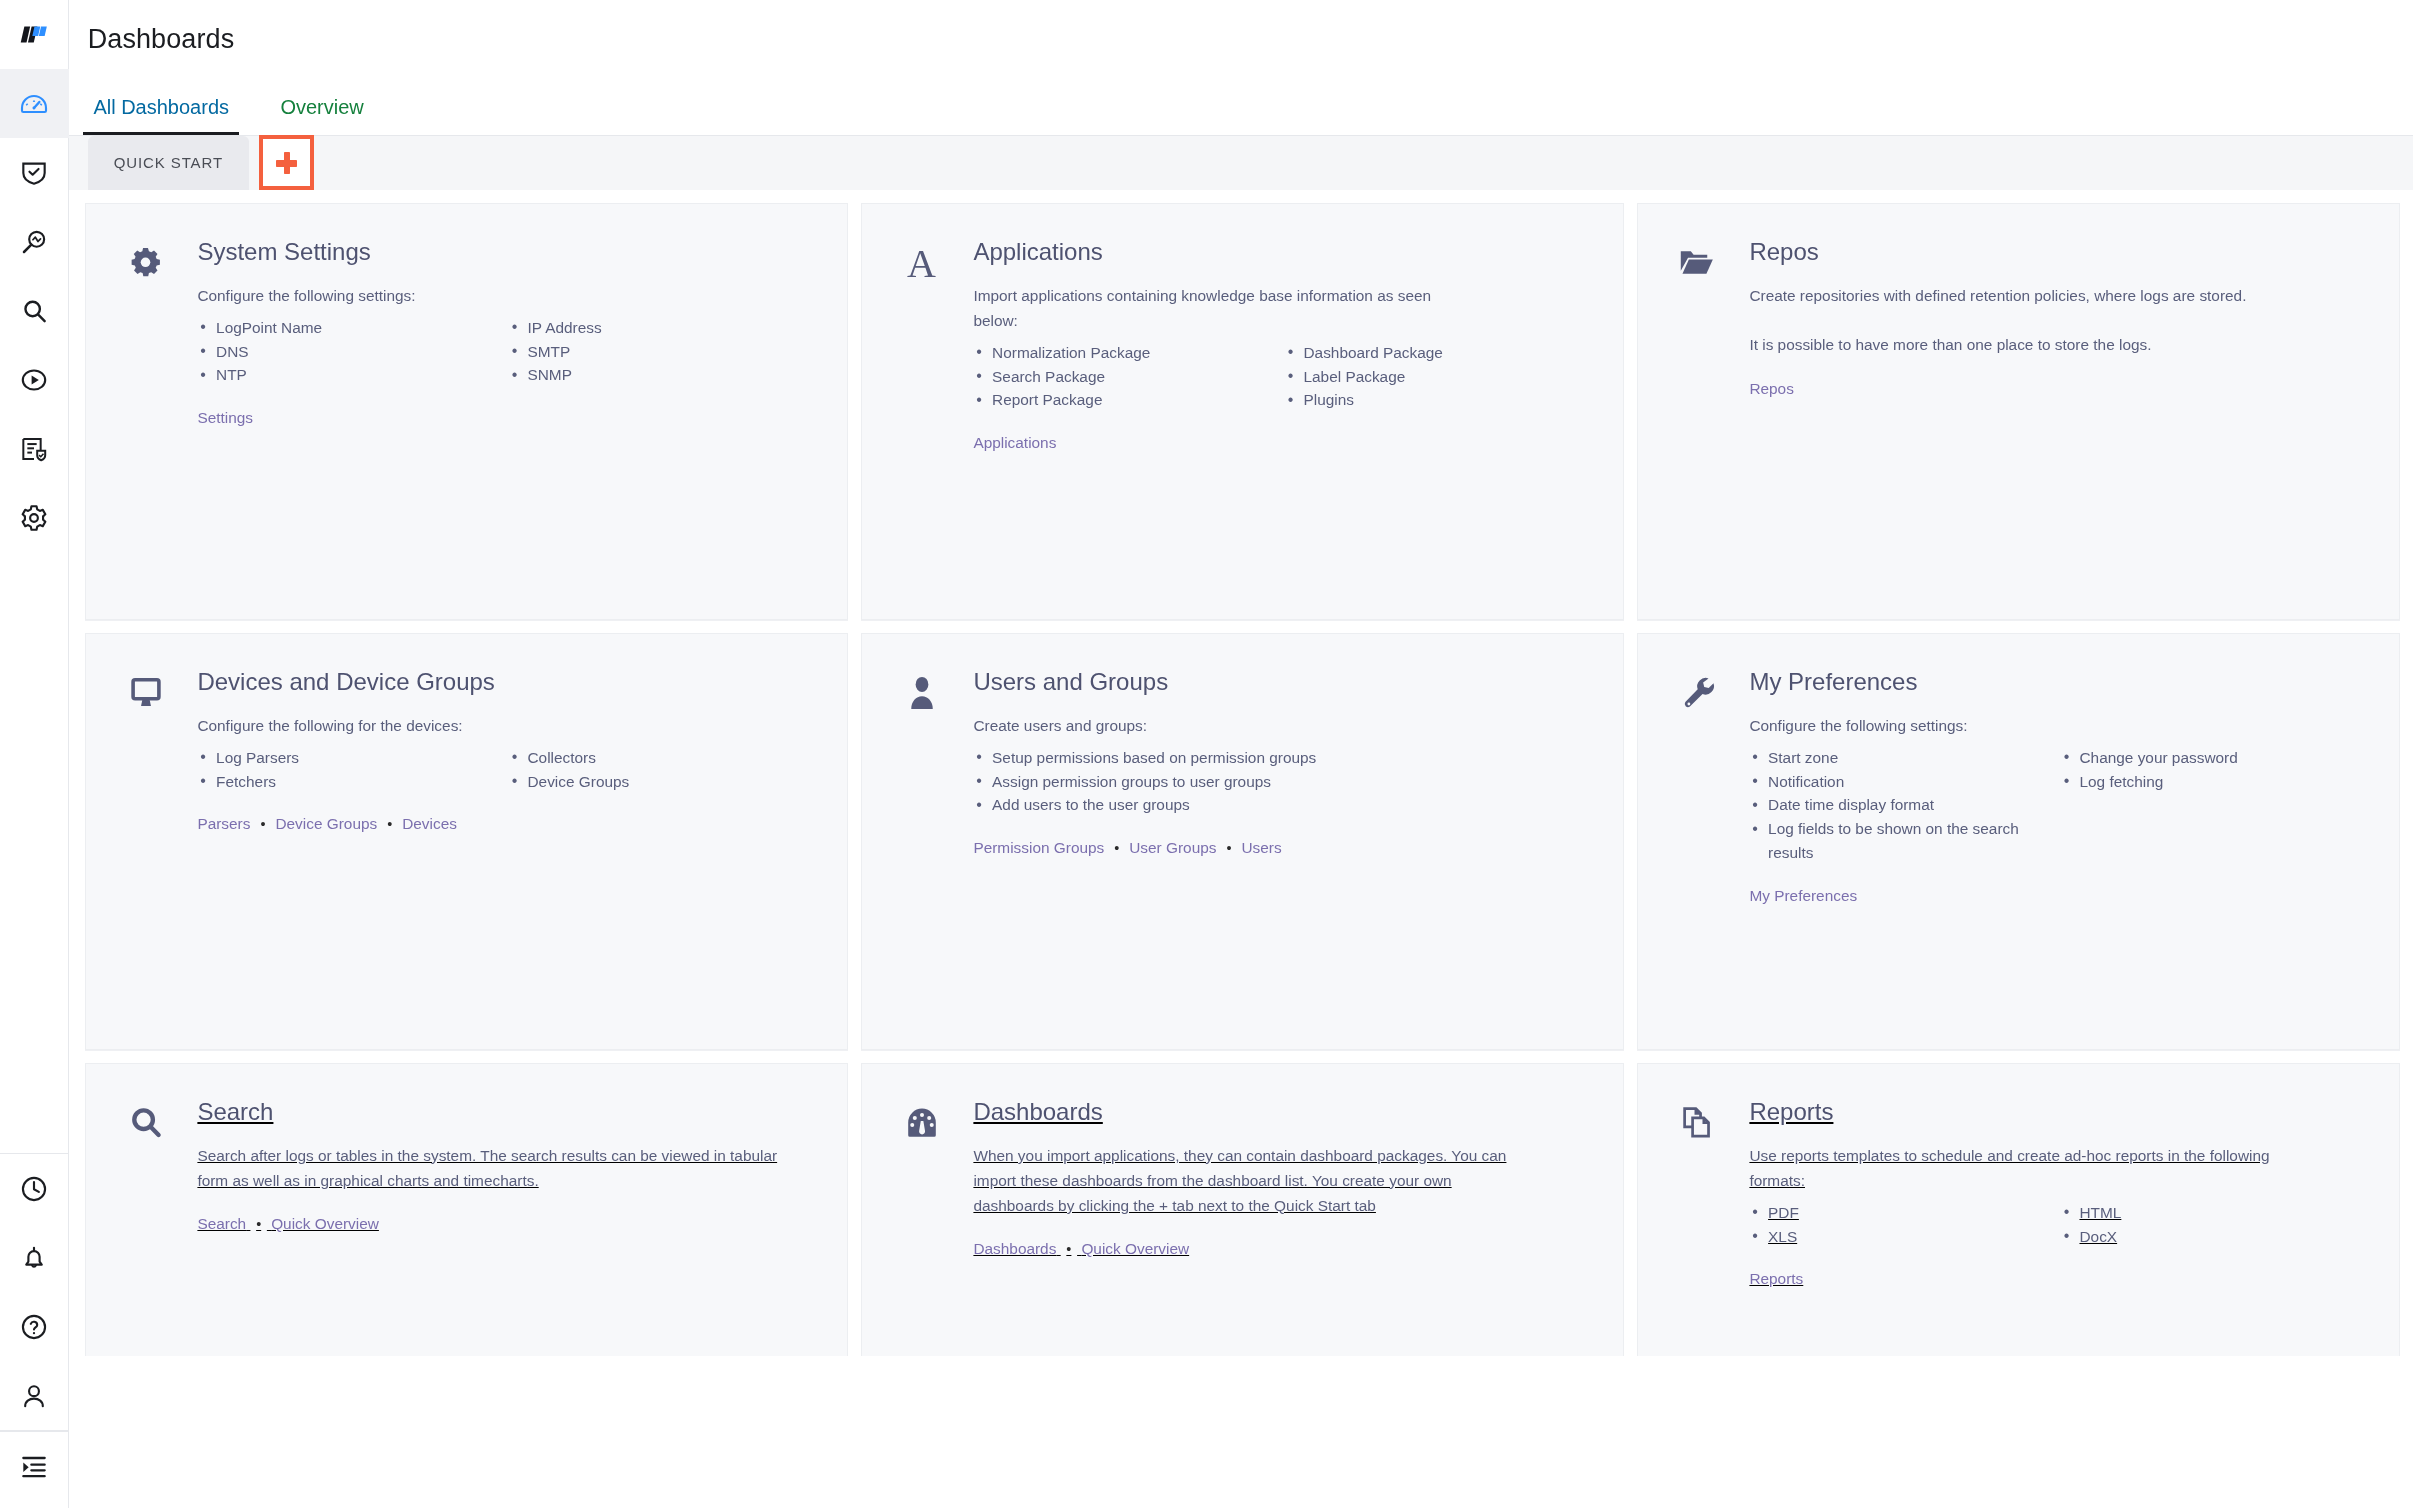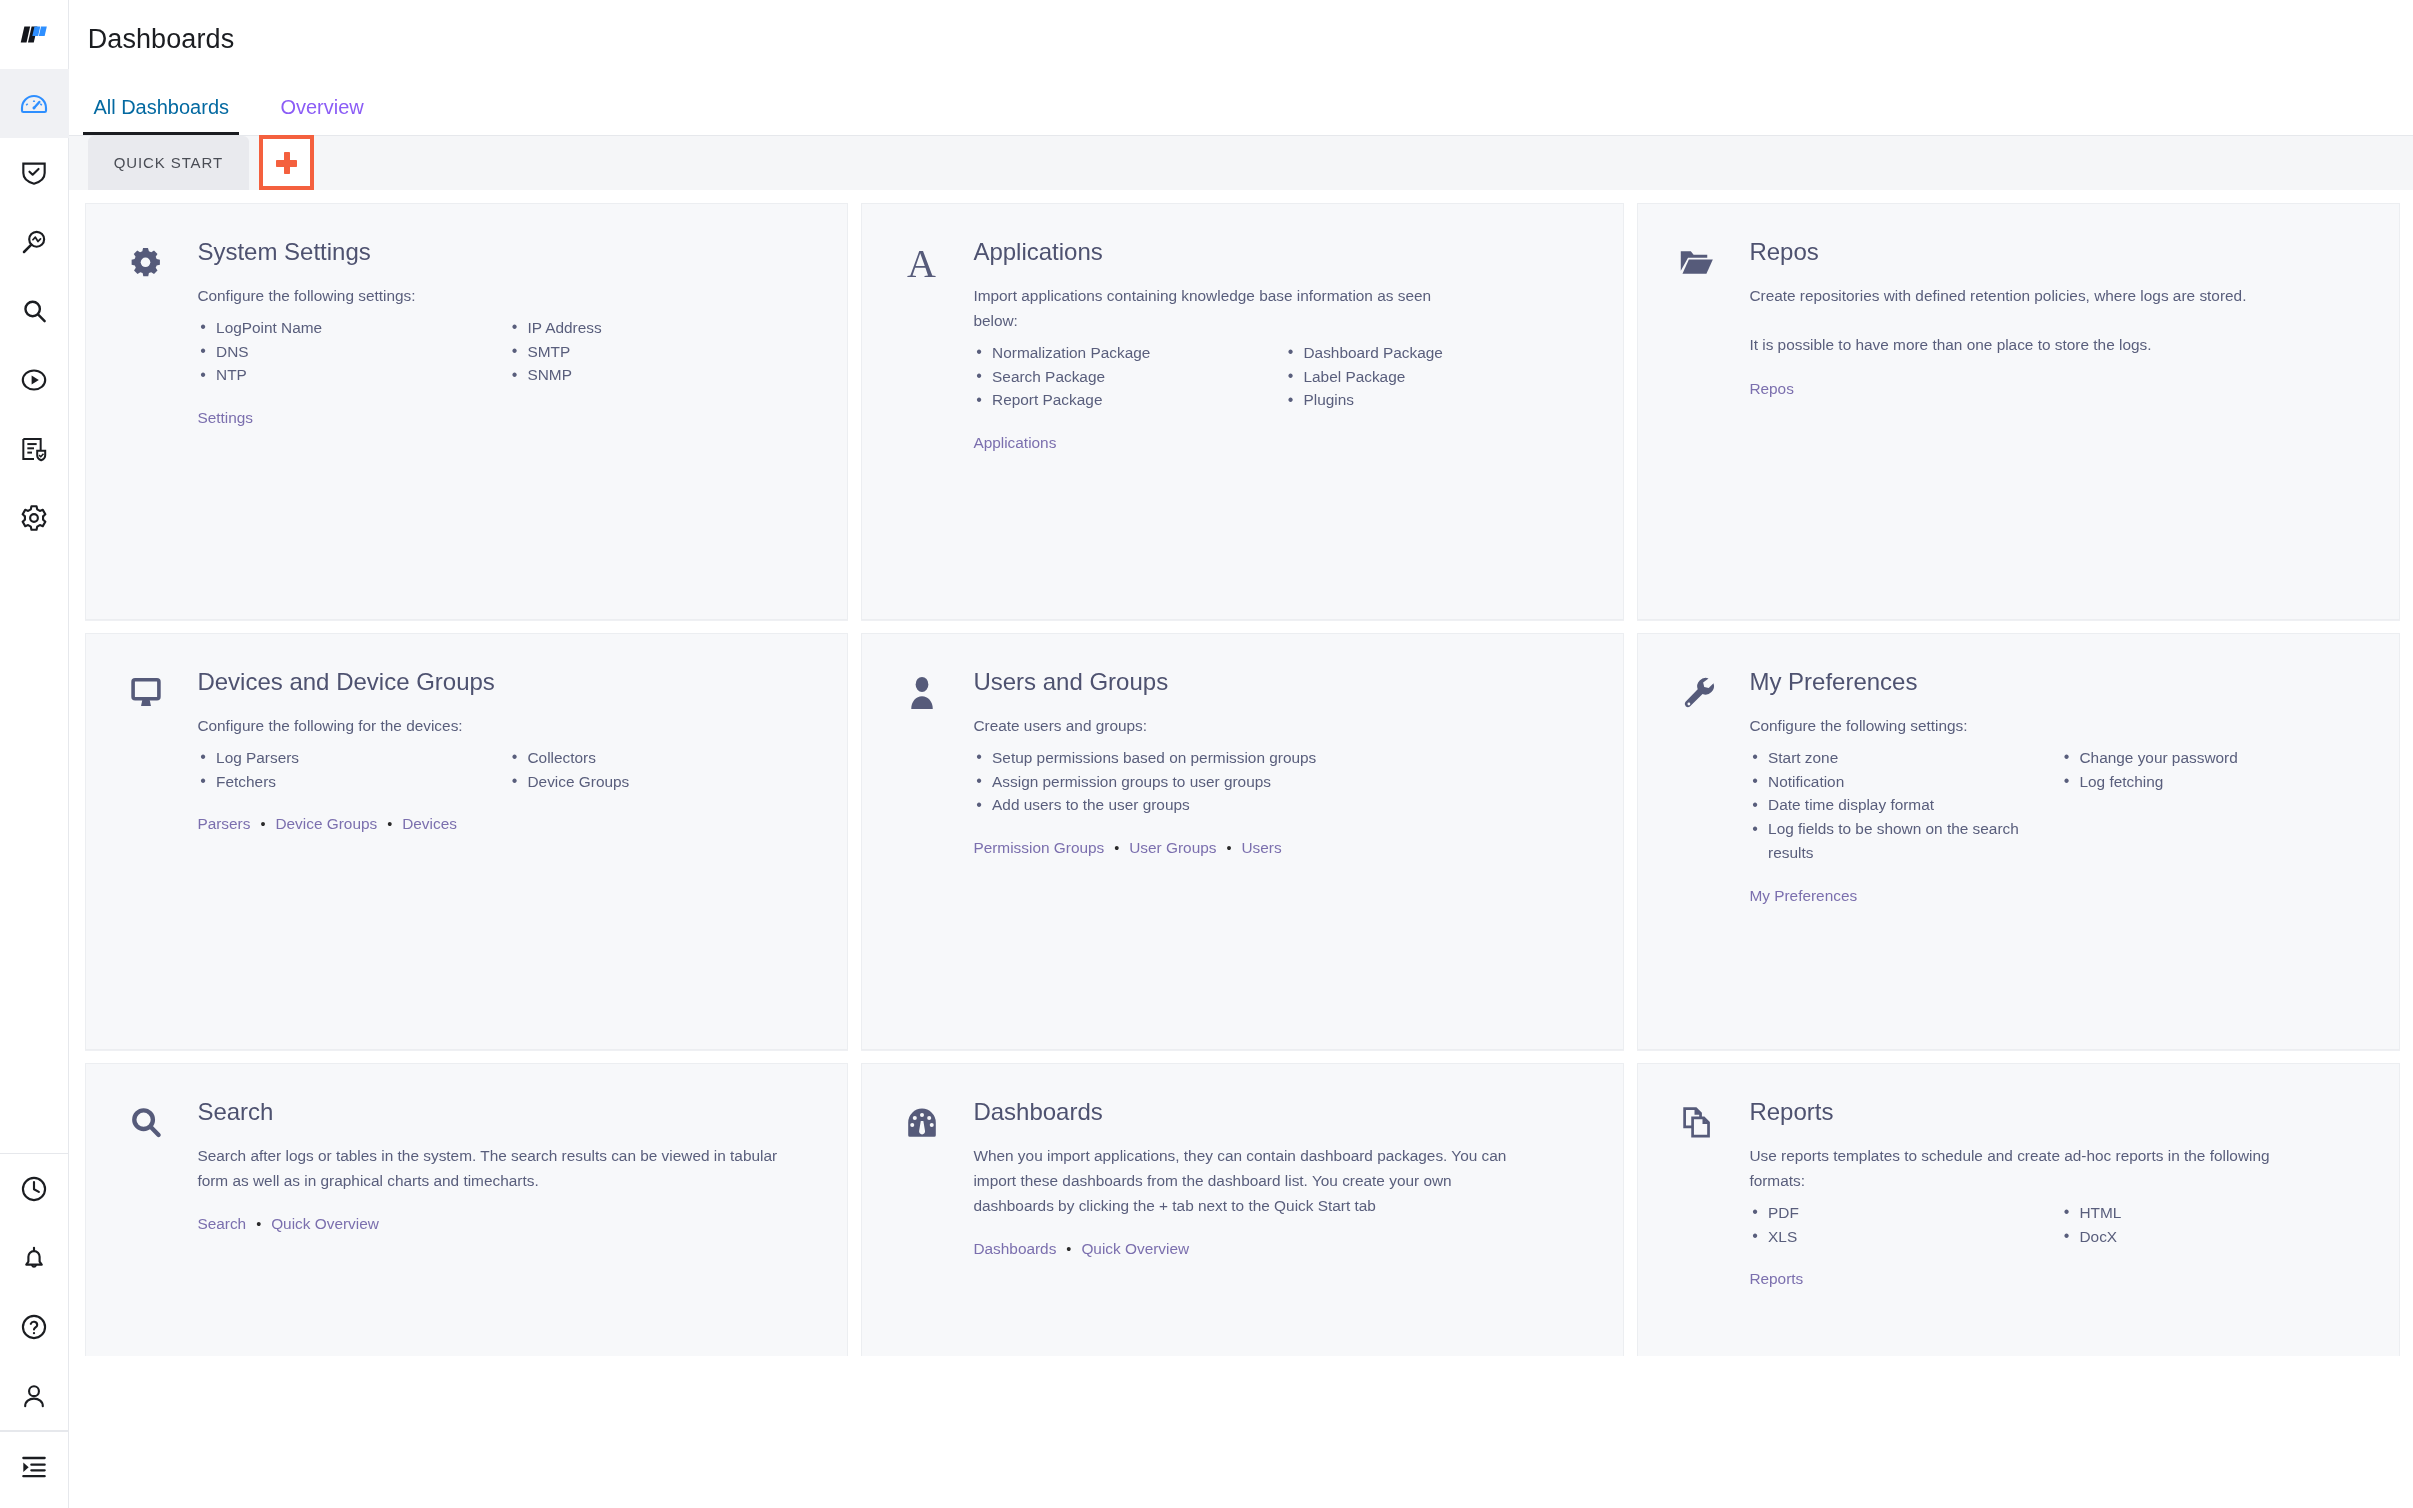--- a/index.html
+++ b/index.html
@@ -49,21 +49,21 @@
   .page-title {
     font-size: 27px; font-weight: 400; color: #1b1d21;
     letter-spacing: 0.1px; margin-left: 0px;
   }
   .tabs {
     display: flex; align-items: flex-end; gap: 0px;
     margin-top: 24.4px; height: 55px;
   }
   .tab {
     font-size: 20px; padding: 0 5.7px 16px 5.7px; margin-right: 40px;
-    cursor: pointer; color: #8b5cf6; position: relative;
+    cursor: pointer; color: #15803d; position: relative;
   }
   .tab.active { color: #0369a1; }
   .tab.active::after {
     content: ""; position: absolute; left: -4.3px; right: -4.3px; bottom: 0;
     height: 2.9px; background: #1b1d21;
   }
 
   
   .qsbar {
     background: #f5f6f8;
@@ -114,21 +114,21 @@
   }
   .card {
     background: #f7f8fa;
     border: 0.7px solid #eceef1;
     box-shadow: 0 0.7px 0 #e9eaee;
     padding: 32px 34px 29px 32px;
     min-height: 0;
   }
   .row1 .card { height: 417px; }
   .row2 .card { height: 417px; }
-  .row3 .card { height: 402px; }
+  .row3 .card { height: 402px; text-decoration: underline; }
 
   .card-head { display: flex; align-items: flex-start; gap: 24.4px; }
   .card-ico {
     width: 55px; min-width: 55px; height: 52px;
     display: flex; align-items: center; justify-content: center;
     color: #565b7a;
     padding-top: 2.9px;
   }
   .card-ico svg { display:block; }
   .card-body { flex: 1; padding-top: 2.9px; }

